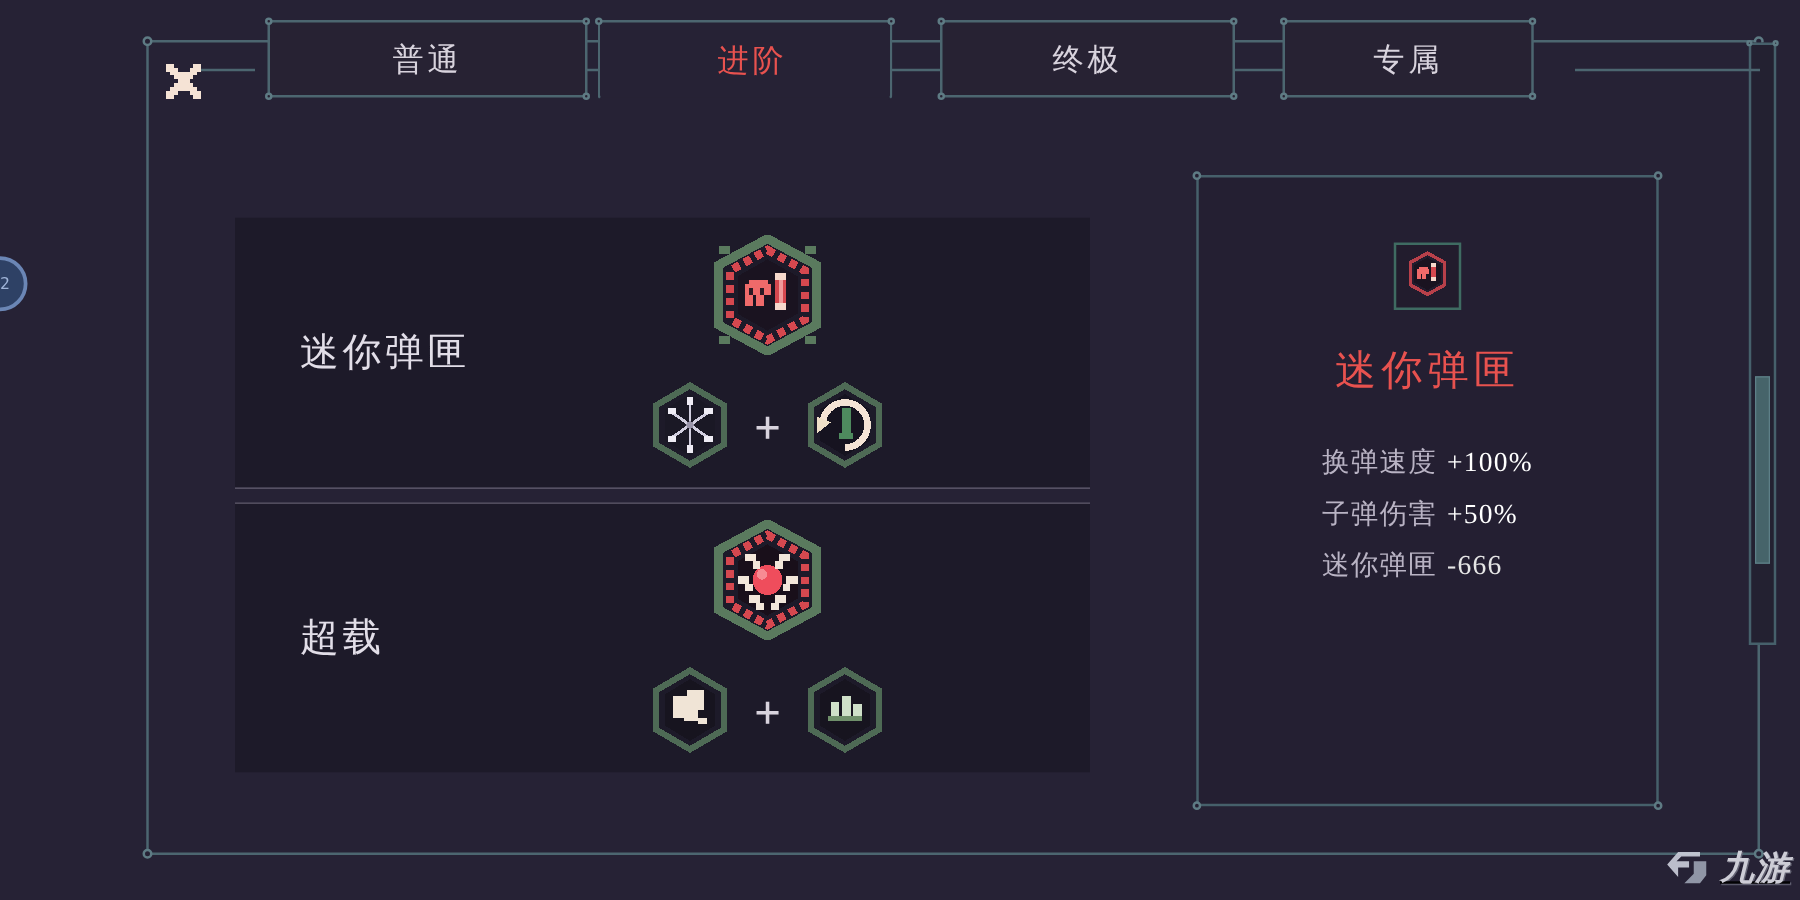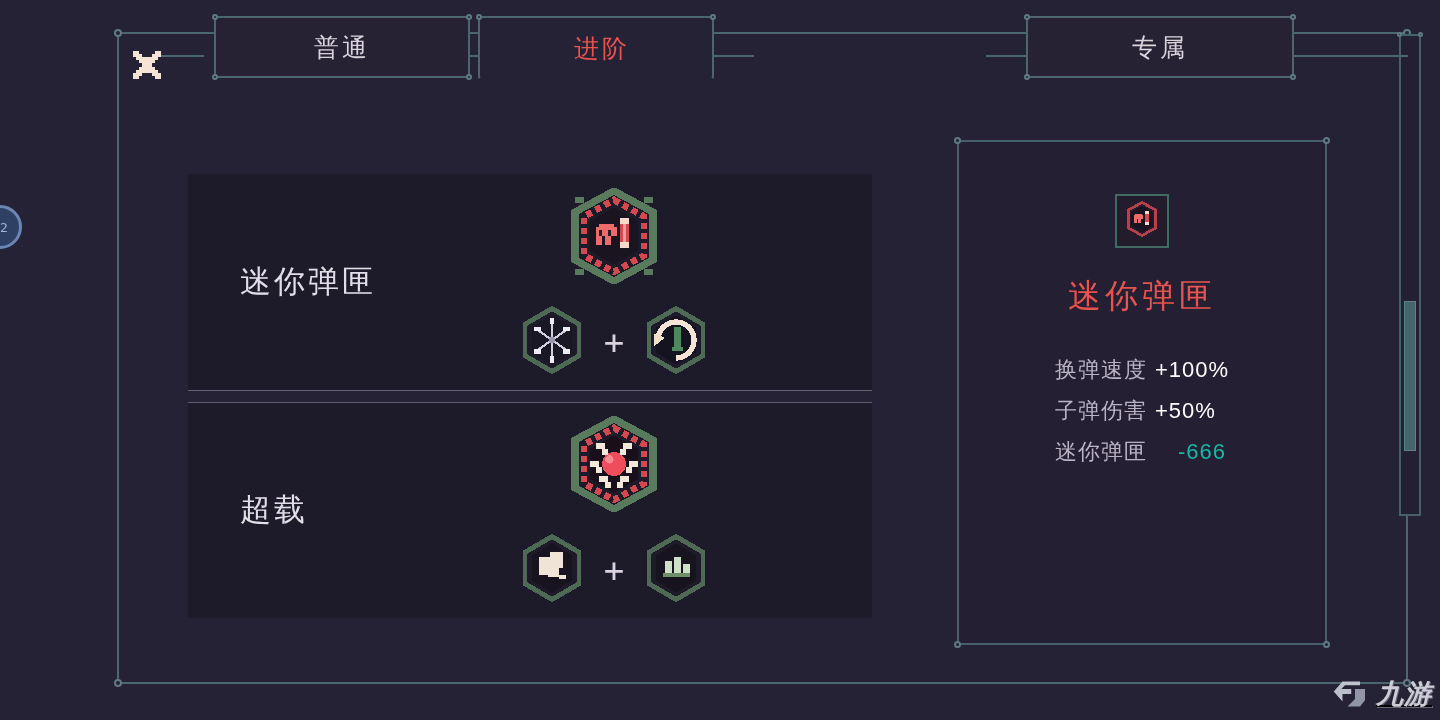--- a/index.html
+++ b/index.html
@@ -70,21 +70,21 @@
   .tab .tcorner {
     position:absolute; width:6px; height:6px; border-radius:50%;
     border:2px solid #5e7b84; background:#272233;
   }
   .tab .tcorner.tl{left:-4px;top:-4px;} .tab .tcorner.tr{right:-4px;top:-4px;}
   .tab .tcorner.bl{left:-4px;bottom:-4px;} .tab .tcorner.br{right:-4px;bottom:-4px;}
 
   .tab.t0 { left:202px; width:256px;margin-left:12px; }
   .tab.t1 { left:478px; width:236px; border-bottom:none; border-left-color:#4c6670; color:#e8524f;padding-left:12px; }
   .tab.t2 { left:752px; width:236px; }
-  .tab.t3 { left:1026px; width:268px; }
+  .tab.t3 { left:1026px; width:201px; }
 
   
   .tab.active {
     background:#262235;
     border-bottom:2px solid #262235;
     height:64px;
     top:8px;
   }
 
   .tab-connector {
@@ -163,22 +163,22 @@
     font-size:33px; letter-spacing:4px;
     color:#e8524f;
   }
   .detail-stats {
     margin-top:36px;
     display:flex; flex-direction:column; gap:11px;
     font-size:22px; letter-spacing:1px;
   }
   .stat-line { white-space:nowrap; }
   .stat-label { color:#b9b3c4;text-align:center; }
-  .stat-value { color:#ffffff; font-family:Liberation Sans, sans-serif;text-align:center; }
-  .stat-value.neg { color:#14b8a6;margin-left:23px; }
+  .stat-value { color:#ffffff; font-family:Liberation Serif, serif;text-align:center; }
+  .stat-value.neg { color:#e5e5e5; }
 
   
   .scroll-track {
     position:absolute; left:1399px; top:34px;
     width:22px; height:482px;
     border:2px solid #46606b;
     background:#232131;
   }
   .scroll-track .corner {
     position:absolute; width:5px; height:5px; border-radius:50%;
@@ -236,20 +236,27 @@
       <span class="tcorner br"></span>
       <span>普通</span>
     </div>
 
     <div class="tab t1 active">
       <span class="tcorner tl"></span>
       <span class="tcorner tr"></span>
       <span>进阶</span>
     </div>
 
+    <div class="tab t2">
+      <span class="tcorner tl"></span>
+      <span class="tcorner tr"></span>
+      <span class="tcorner bl"></span>
+      <span class="tcorner br"></span>
+      <span>终极</span>
+    </div>
 
     <div class="tab t3">
       <span class="tcorner tl"></span>
       <span class="tcorner tr"></span>
       <span class="tcorner bl"></span>
       <span class="tcorner br"></span>
       <span>专属</span>
     </div>
   </div>
 

